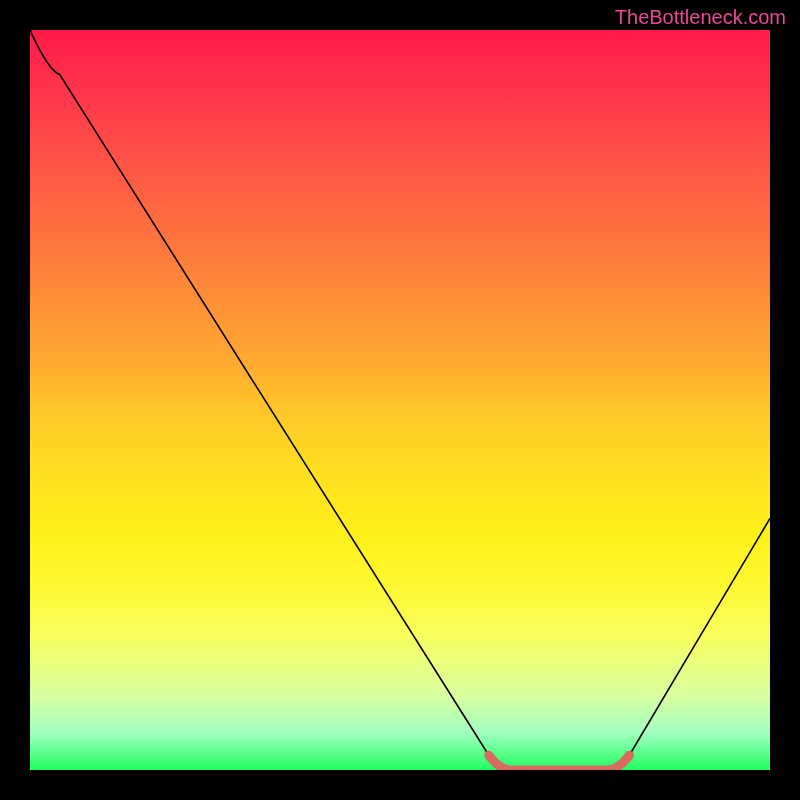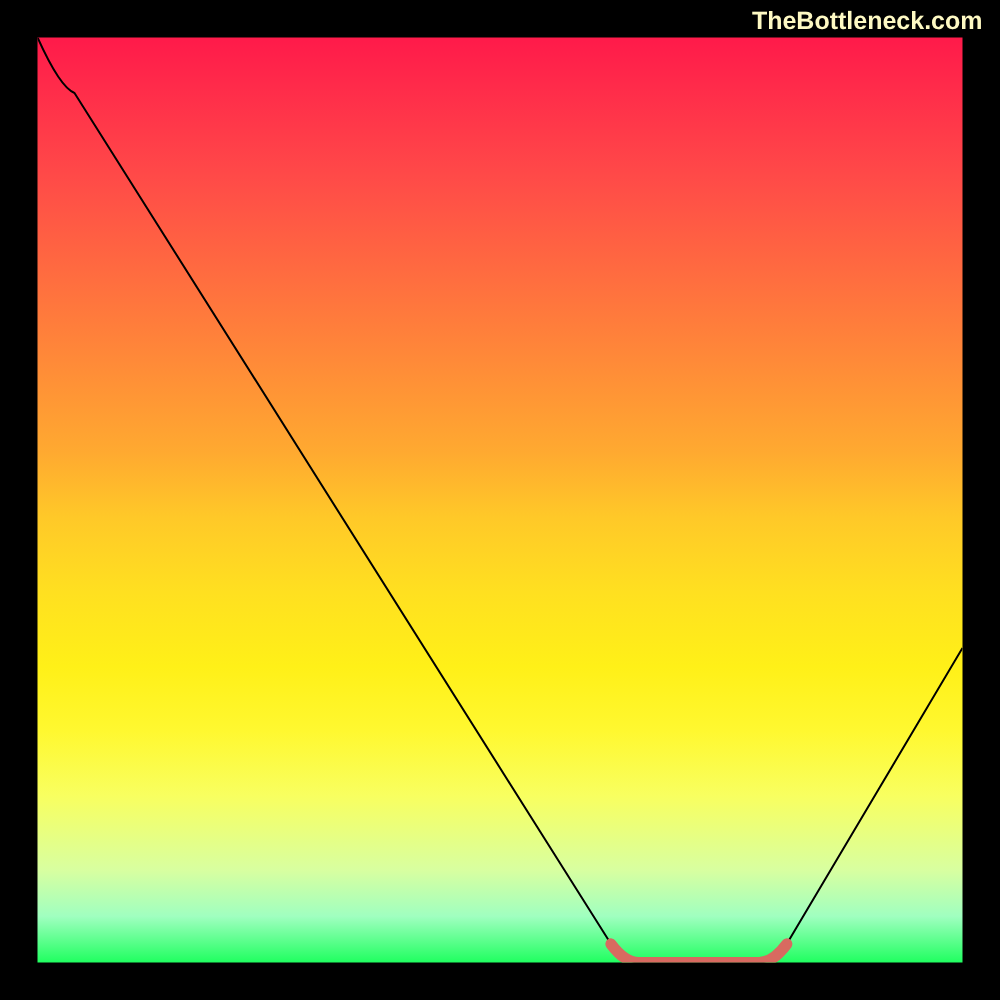--- a/index.html
+++ b/index.html
@@ -7,23 +7,23 @@
     width: 800px;
     height: 800px;
     background: #000;
     position: relative;
     font-family: Arial, sans-serif;
   }
   .watermark {
     position: absolute;
     top: 6px;
     right: 14px;
-    color: #fef9c3;
+    color: #ec4899;
     font-size: 20px;
-    font-weight: 700;
+    font-weight: 400;
     z-index: 10;
   }
   .plot-area {
     position: absolute;
     left: 30px;
     top: 30px;
     width: 740px;
     height: 740px;
   }
   .gradient-bg {

